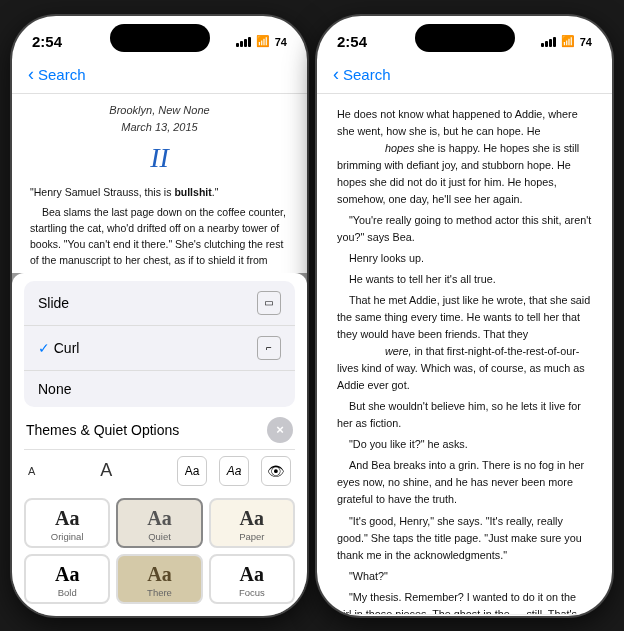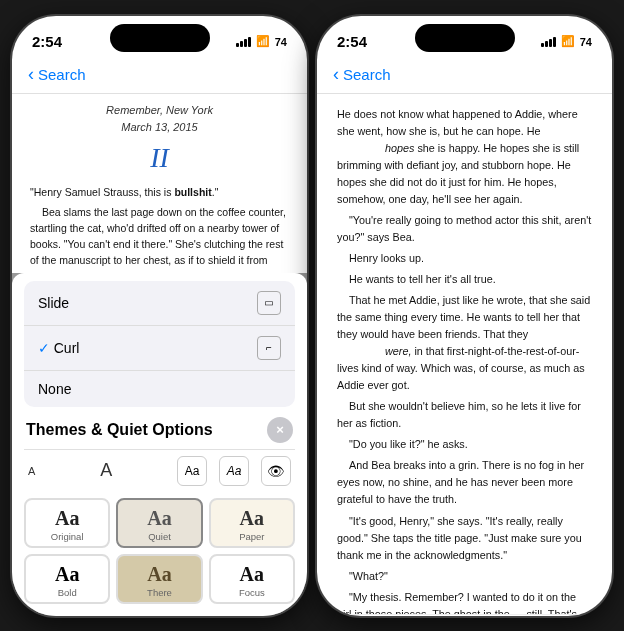--- a/index.html
+++ b/index.html
@@ -173,22 +173,22 @@
       justify-content: center;
       font-size: 10px;
     }
     .themes-header {
       display: flex;
       align-items: center;
       justify-content: space-between;
       padding: 4px 2px 6px;
     }
     .themes-title {
-      font-size: 16px;
-      font-weight: 700;
+      font-size: 14px;
+      font-weight: 400;
       color: #000;
     }
     .close-btn-circle {
       width: 26px;
       height: 26px;
       background: #c7c7cc;
       border-radius: 50%;
       display: flex;
       align-items: center;
       justify-content: center;
@@ -334,21 +334,21 @@
       </div>
     </div>
     <div class="nav-bar">
       <div class="back-btn">
         <span class="back-arrow">‹</span>
         <span>Search</span>
       </div>
     </div>
     <div class="book-content">
       <div class="book-header">
-        <div class="location">Remember, New York</div>
+        <div class="location">Brooklyn, New None</div>
         <div class="location">March 13, 2015</div>
         <div class="chapter-num">II</div>
       </div>
       <div class="book-text">
         <p>"Henry Samuel Strauss, this is <strong>bullshit</strong>."</p>
         <p>Bea slams the last page down on the coffee counter, startling the cat, who'd drifted off on a nearby tower of books. "You can't end it there." She's clutching the rest of the manuscript to her chest, as if to shield it from him. The title page stares back at him.</p>
         <p><em>The Invisible Life of Addie LaRue.</em></p>
         <p>"What happened to her? Did she really go with Luc? After all that?"</p>
         <p>Henry shrugs. "I assume so."</p>
         <p>"You assume so?"</p>

